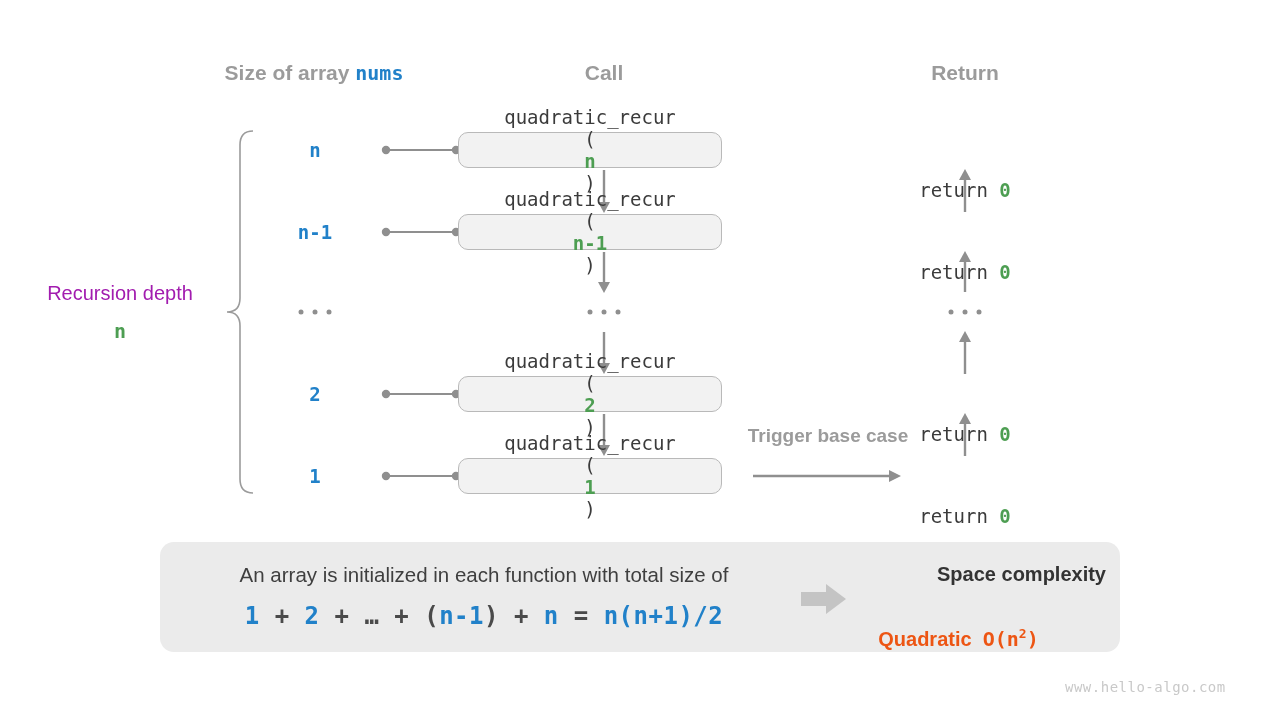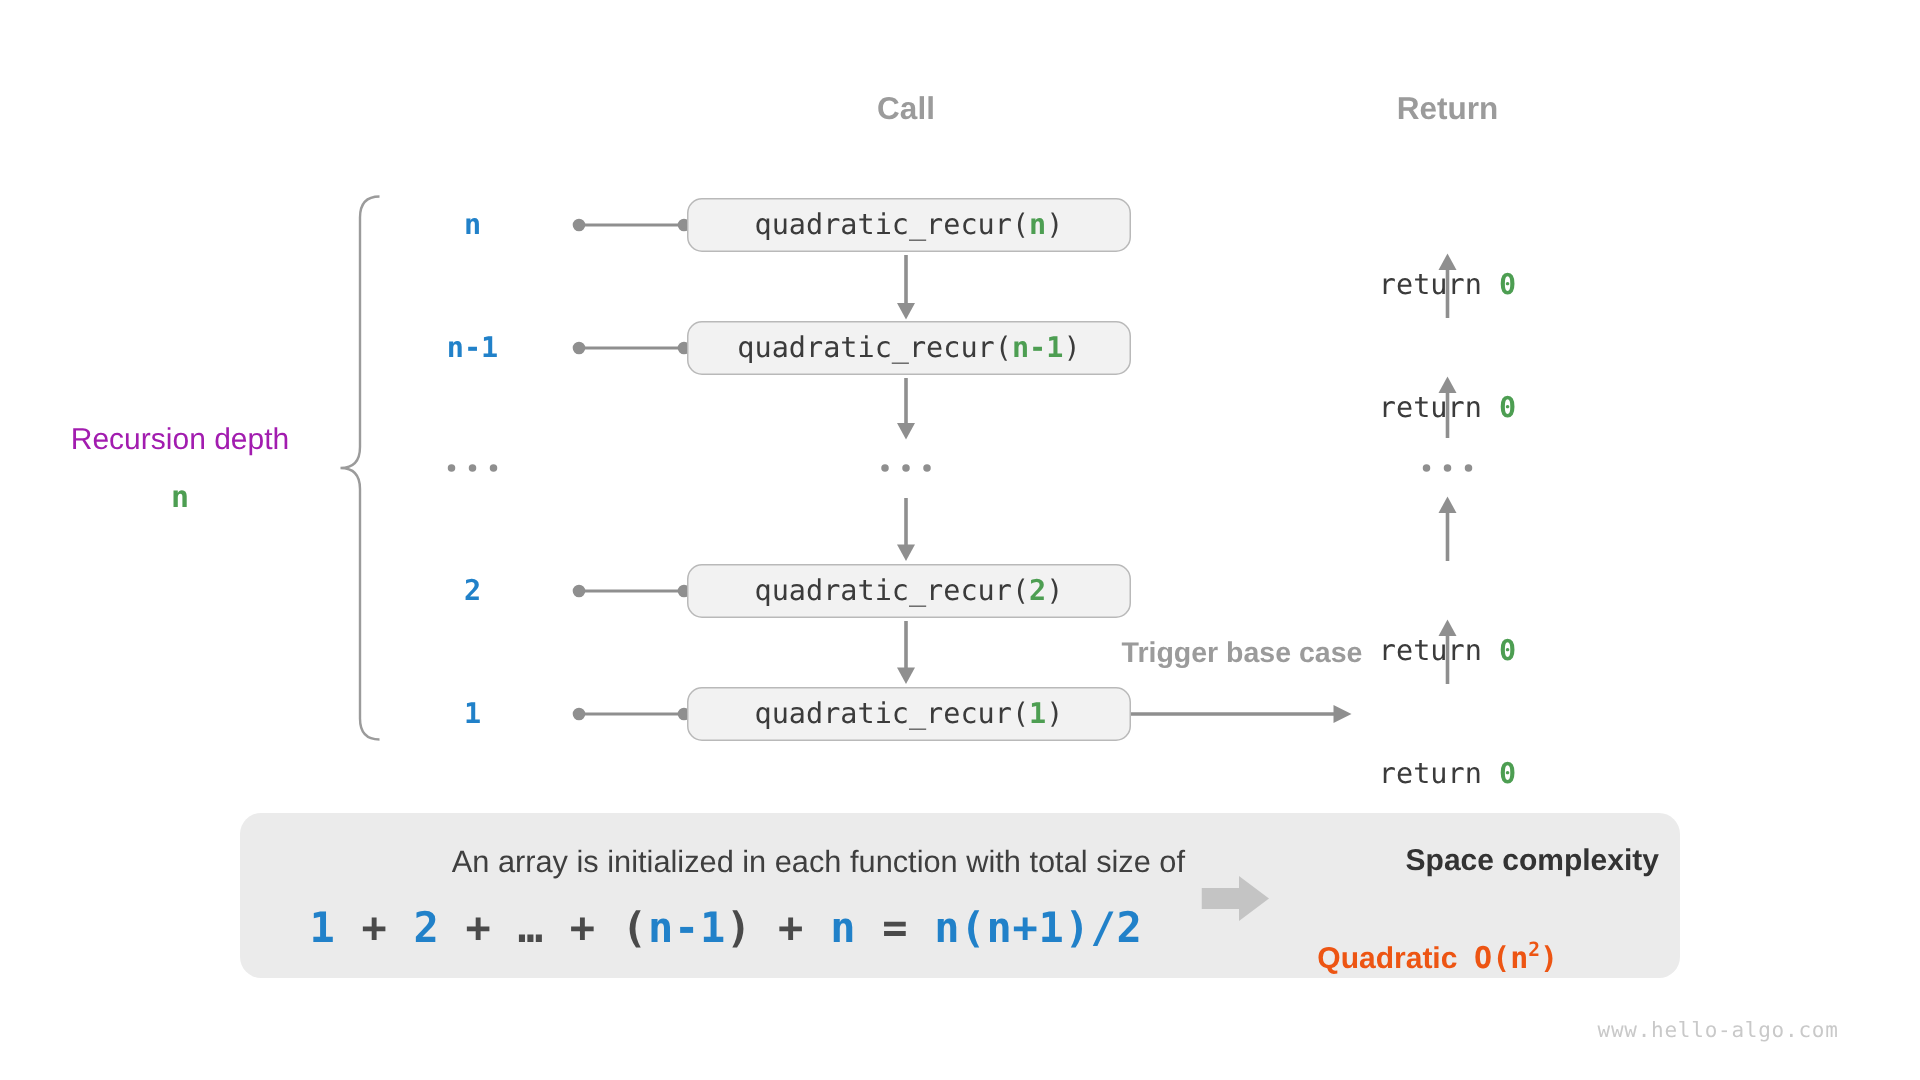--- a/index.html
+++ b/index.html
@@ -10,60 +10,63 @@
   html,body{margin:0;padding:0;background:#fff;}
   #canvas{position:relative;width:1280px;height:720px;background:#ffffff;overflow:hidden;
           font-family:"Liberation Sans",sans-serif;}
   .abs{position:absolute;}
   .mono{font-family:"DejaVu Sans Mono",monospace;}
   .hdr{font-weight:700;font-size:21px;color:var(--gray);white-space:nowrap;
        transform:translateX(-50%);}
   .hdr .mono{font-size:20px;color:var(--blue);}
   .size-label{width:130px;text-align:center;font-family:"DejaVu Sans Mono",monospace;
               font-weight:700;font-size:19px;color:var(--blue);transform:translateY(-50%);}
-  .call-box{left:458px;width:296px;height:36px;background:var(--boxfill);
+  .call-box{left:458px;width:264px;height:36px;background:var(--boxfill);
             border:1.5px solid var(--boxborder);border-radius:10px;
             display:flex;align-items:center;justify-content:center;
             font-family:"DejaVu Sans Mono",monospace;font-size:19px;color:var(--dark);
-            white-space:pre;box-sizing:border-box;}
+            white-space:pre;box-sizing:border-box;flex-direction:column;}
   .ret{transform:translate(-50%,-50%);font-family:"DejaVu Sans Mono",monospace;
        font-size:19px;color:var(--dark);white-space:pre;margin-top:40px;}
   .green{color:var(--green);font-weight:600;}
   .dots{display:flex;gap:9px;transform:translate(-50%,-50%);}
   .dots i{width:5px;height:5px;border-radius:50%;background:var(--line);display:block;}
   .depth-block{left:14px;top:282px;width:212px;text-align:center;}
   .depth-label{font-size:20px;color:#a21caf;}
   .depth-value{margin-top:14px;font-family:"DejaVu Sans Mono",monospace;
                font-weight:700;font-size:20px;color:var(--green);}
   .trigger{left:708px;top:425px;width:240px;text-align:center;
            font-weight:700;font-size:19px;color:var(--gray);}
   .panel{left:160px;top:542px;width:960px;height:110px;background:var(--panel);
          border-radius:14px;}
-  .panel-line1{left:178px;top:563px;width:612px;text-align:right;
+  .panel-line1{left:178px;top:563px;width:612px;text-align:center;
                font-size:20.5px;color:#3f3f3f;}
   .panel-formula{left:178px;top:602px;width:612px;text-align:center;
                  font-family:"DejaVu Sans Mono",monospace;font-weight:700;
-                 font-size:28px;letter-spacing:.5px;white-space:pre;}
+                 font-size:24px;letter-spacing:.5px;white-space:pre;}
   .tok-accent{color:var(--blue);}
   .tok-plain{color:#4a4a4a;}
   .space-title{left:856px;top:563px;width:250px;text-align:right;
                font-weight:700;font-size:20px;color:#333;}
   .complexity{left:856px;top:603px;width:250px;text-align:left;color:var(--orange);
               font-weight:700;font-size:20px;white-space:pre;}
   .complexity .mono{font-size:20px;}
   .complexity sup{font-size:13px;}
   .watermark{left:1065px;top:679px;font-family:"DejaVu Sans Mono",monospace;
              font-size:14px;color:var(--wm);letter-spacing:.5px;}
   svg.overlay{position:absolute;left:0;top:0;pointer-events:none;}
 </style>
 </head>
 <body>
 
 <div id="canvas">
 
+  <div class="abs hdr" style="left:314px;top:61px;">
+    <span>Size of array </span><span class="mono">nums</span>
+  </div>
   <div class="abs hdr" style="left:604px;top:61px;">Call</div>
   <div class="abs hdr" style="left:965px;top:61px;">Return</div>
 
   <div class="abs depth-block">
     <div class="depth-label">Recursion depth</div>
     <div class="depth-value">n</div>
   </div>
 
   <svg class="overlay" width="1280" height="720" viewBox="0 0 1280 720">
 

